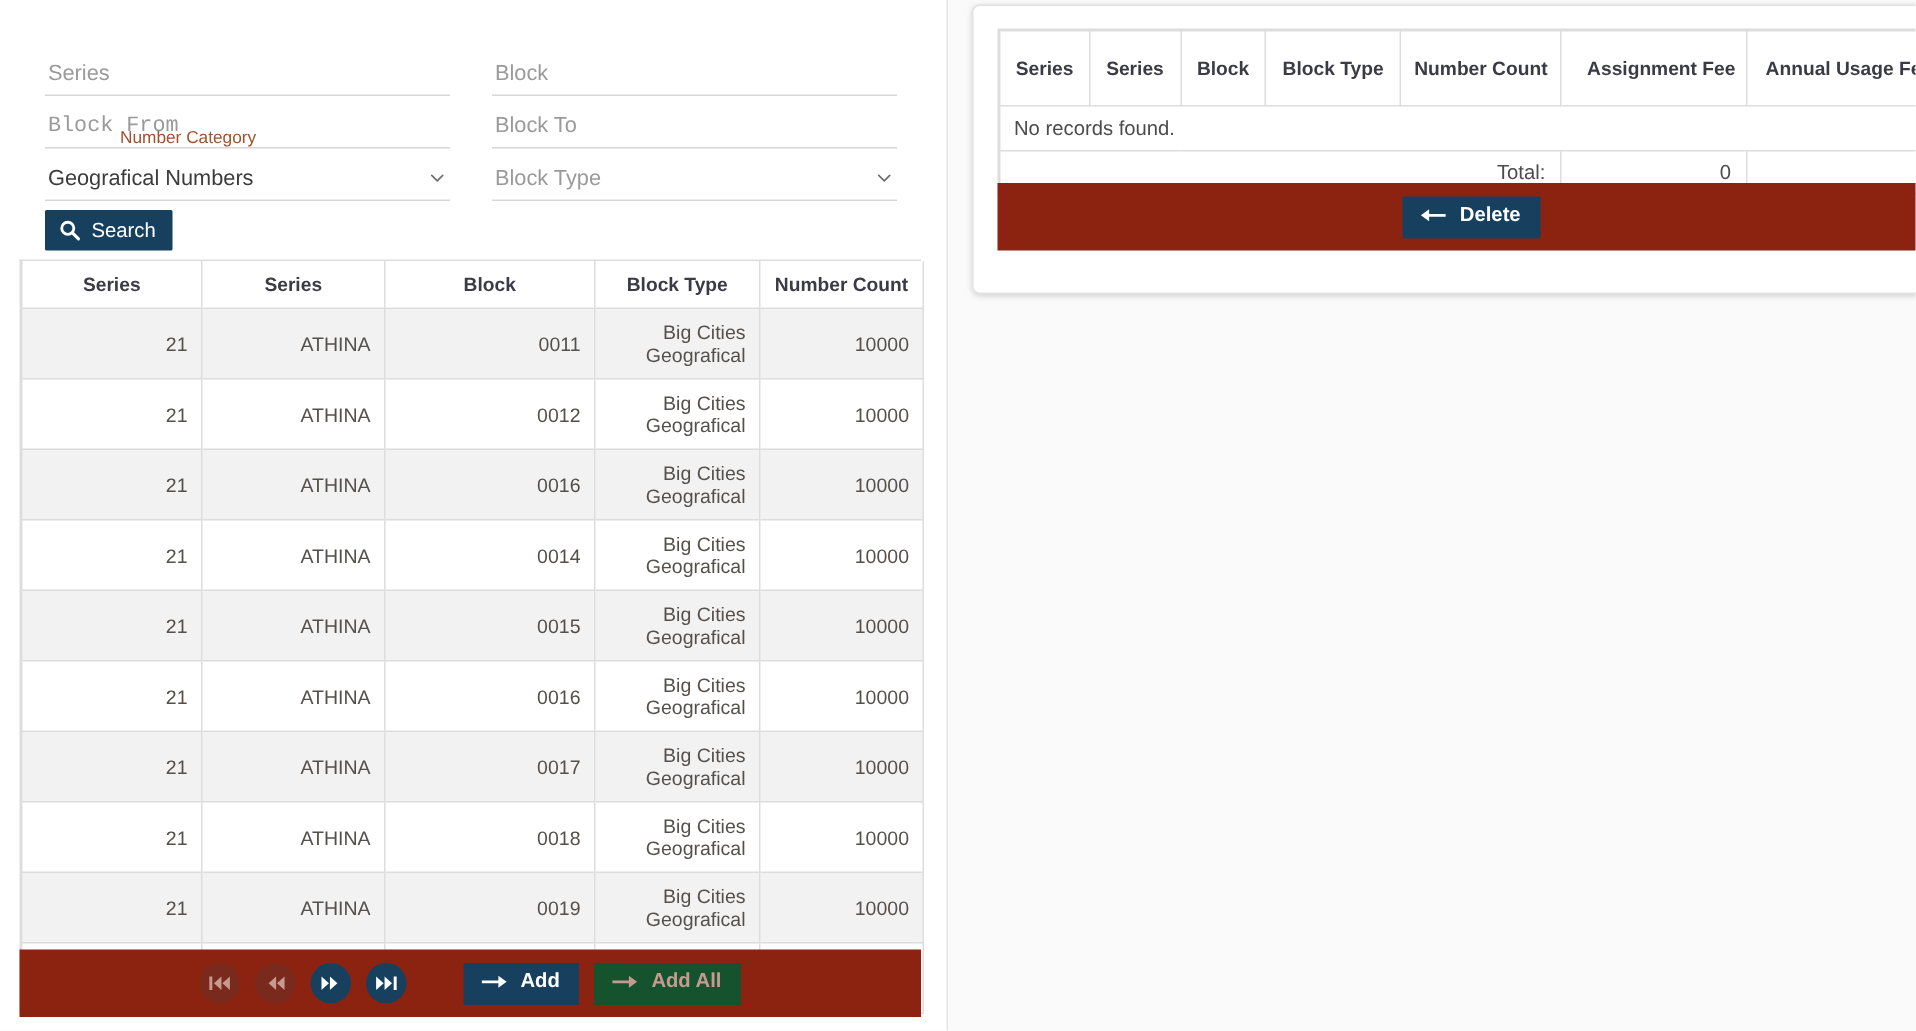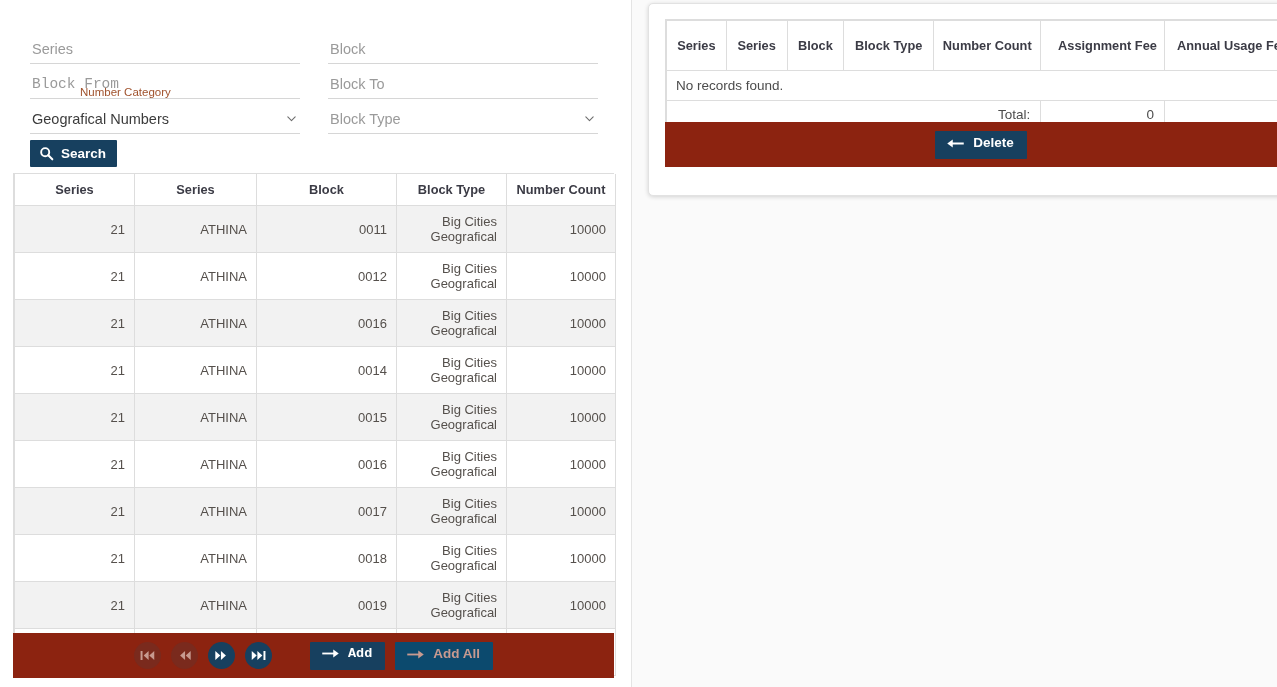--- a/index.html
+++ b/index.html
@@ -73,21 +73,21 @@
 
   
   #search-button {
     position: absolute;
     left: 30px; top: 140px;
     height: 27px;
     padding: 0 11px 0 9px;
     background: #17405f;
     color: #ffffff;
     font-size: 13.5px;
-    font-weight: bold;
+    font-weight: normal;
     display: flex;
     align-items: center;
     gap: 7px;
     border: none;
     cursor: pointer;
     border-radius: 1px;
   }
   #search-button .mg { width: 15px; height: 15px; display: block; }
 
   
@@ -168,23 +168,23 @@
     display: flex;
     align-items: center;
     gap: 8px;
     font-size: 13.5px;
     font-weight: bold;
     border: none;
     cursor: pointer;
     border-radius: 1px;
   }
   .toolbar-btn.primary { background: #17405f; color: #ffffff; }
-  .toolbar-btn.ghost   { background: #0c4a6e; color: #c79a90; cursor: default; }
+  .toolbar-btn.ghost   { background: #14532d; color: #c79a90; cursor: default; }
   .arrow-r { width: 19px; height: 11px; display: block; }
-  #add-button { margin-left: 28px; font-family: Liberation Mono, monospace; }
+  #add-button { margin-left: 28px; }
 
   
   #right-card {
     position: absolute;
     left: 648px; top: 3px;
     width: 660px; height: 193px;
     background: #ffffff;
     border: 1px solid #e2e2e2;
     border-radius: 5px;
     box-shadow: 0 1px 4px rgba(0,0,0,0.16);

